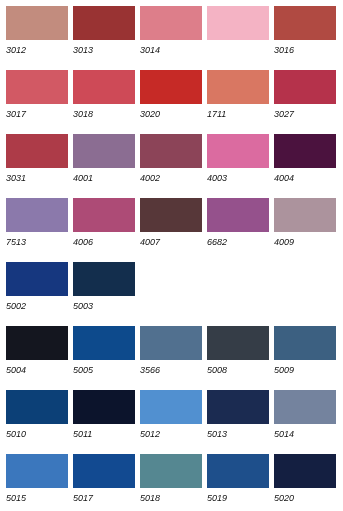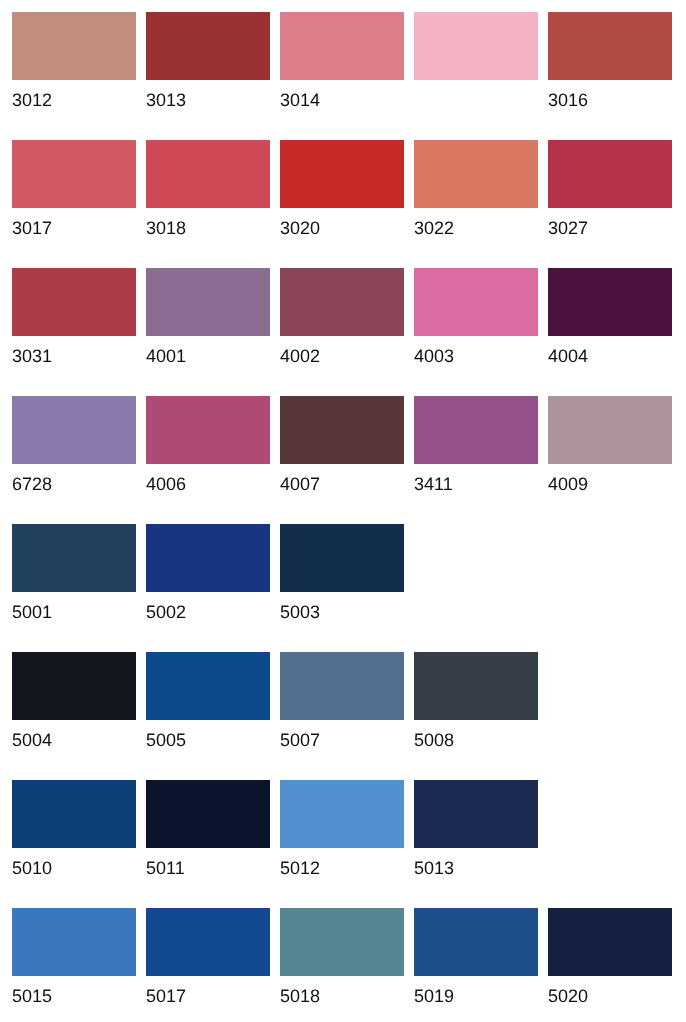--- a/index.html
+++ b/index.html
@@ -12,20 +12,21 @@
     height: 511px;
     overflow: hidden;
     font-family: "Liberation Sans", "DejaVu Sans", sans-serif;
   }
   #palette-grid {
     position: relative;
     width: 343px;
     height: 511px;
     box-sizing: border-box;
     padding: 6px 0 0 6px;
+    font-style: italic;
   }
   .palette-row {
     display: flex;
     height: 64px;
   }
   .swatch-cell {
     width: 62px;
     margin-right: 5px;
     display: flex;
     flex-direction: column;
@@ -78,21 +79,21 @@
       <div class="swatch-cell">
         <div class="swatch-chip" style="background-color: rgb(206, 74, 87);"></div>
         <div class="swatch-label">3018</div>
       </div>
       <div class="swatch-cell">
         <div class="swatch-chip" style="background-color: rgb(198, 42, 38);"></div>
         <div class="swatch-label">3020</div>
       </div>
       <div class="swatch-cell">
         <div class="swatch-chip" style="background-color: rgb(217, 119, 98);"></div>
-        <div class="swatch-label">3022</div>
+        <div class="swatch-label">1711</div>
       </div>
       <div class="swatch-cell">
         <div class="swatch-chip" style="background-color: rgb(181, 50, 75);"></div>
         <div class="swatch-label">3027</div>
       </div>
     </div>
     <div class="palette-row">
       <div class="swatch-cell">
         <div class="swatch-chip" style="background-color: rgb(173, 59, 72);"></div>
         <div class="swatch-label">3031</div>
@@ -110,87 +111,91 @@
         <div class="swatch-label">4003</div>
       </div>
       <div class="swatch-cell">
         <div class="swatch-chip" style="background-color: rgb(75, 18, 62);"></div>
         <div class="swatch-label">4004</div>
       </div>
     </div>
     <div class="palette-row">
       <div class="swatch-cell">
         <div class="swatch-chip" style="background-color: rgb(139, 121, 171);"></div>
-        <div class="swatch-label">6728</div>
+        <div class="swatch-label">7513</div>
       </div>
       <div class="swatch-cell">
         <div class="swatch-chip" style="background-color: rgb(173, 75, 118);"></div>
         <div class="swatch-label">4006</div>
       </div>
       <div class="swatch-cell">
         <div class="swatch-chip" style="background-color: rgb(87, 55, 57);"></div>
         <div class="swatch-label">4007</div>
       </div>
       <div class="swatch-cell">
         <div class="swatch-chip" style="background-color: rgb(149, 81, 140);"></div>
-        <div class="swatch-label">3411</div>
+        <div class="swatch-label">6682</div>
       </div>
       <div class="swatch-cell">
         <div class="swatch-chip" style="background-color: rgb(172, 147, 157);"></div>
         <div class="swatch-label">4009</div>
       </div>
     </div>
     <div class="palette-row">
       <div class="swatch-cell">
-        <div class="swatch-chip" style="background-color: rgb(33, 65, 95);"></div>
-        <div class="swatch-label">5001</div>
-      </div>
-      <div class="swatch-cell">
         <div class="swatch-chip" style="background-color: rgb(22, 55, 127);"></div>
         <div class="swatch-label">5002</div>
       </div>
       <div class="swatch-cell">
         <div class="swatch-chip" style="background-color: rgb(19, 46, 77);"></div>
         <div class="swatch-label">5003</div>
       </div>
     </div>
     <div class="palette-row">
       <div class="swatch-cell">
         <div class="swatch-chip" style="background-color: rgb(20, 22, 31);"></div>
         <div class="swatch-label">5004</div>
       </div>
       <div class="swatch-cell">
         <div class="swatch-chip" style="background-color: rgb(13, 74, 140);"></div>
         <div class="swatch-label">5005</div>
       </div>
       <div class="swatch-cell">
         <div class="swatch-chip" style="background-color: rgb(81, 112, 143);"></div>
-        <div class="swatch-label">5007</div>
+        <div class="swatch-label">3566</div>
       </div>
       <div class="swatch-cell">
         <div class="swatch-chip" style="background-color: rgb(53, 61, 71);"></div>
         <div class="swatch-label">5008</div>
       </div>
+      <div class="swatch-cell">
+        <div class="swatch-chip" style="background-color: rgb(60, 96, 129);"></div>
+        <div class="swatch-label">5009</div>
+      </div>
     </div>
     <div class="palette-row">
       <div class="swatch-cell">
         <div class="swatch-chip" style="background-color: rgb(12, 64, 119);"></div>
         <div class="swatch-label">5010</div>
       </div>
       <div class="swatch-cell">
         <div class="swatch-chip" style="background-color: rgb(12, 20, 44);"></div>
         <div class="swatch-label">5011</div>
       </div>
       <div class="swatch-cell">
         <div class="swatch-chip" style="background-color: rgb(81, 144, 208);"></div>
         <div class="swatch-label">5012</div>
       </div>
       <div class="swatch-cell">
         <div class="swatch-chip" style="background-color: rgb(27, 43, 81);"></div>
         <div class="swatch-label">5013</div>
+      </div>
+      <div class="swatch-cell">
+        <div class="swatch-chip" style="background-color: rgb(116, 131, 158);"></div>
+        <div class="swatch-label">5014</div>
       </div>
     </div>
     <div class="palette-row">
       <div class="swatch-cell">
         <div class="swatch-chip" style="background-color: rgb(59, 119, 189);"></div>
         <div class="swatch-label">5015</div>
       </div>
       <div class="swatch-cell">
         <div class="swatch-chip" style="background-color: rgb(18, 74, 145);"></div>
         <div class="swatch-label">5017</div>

